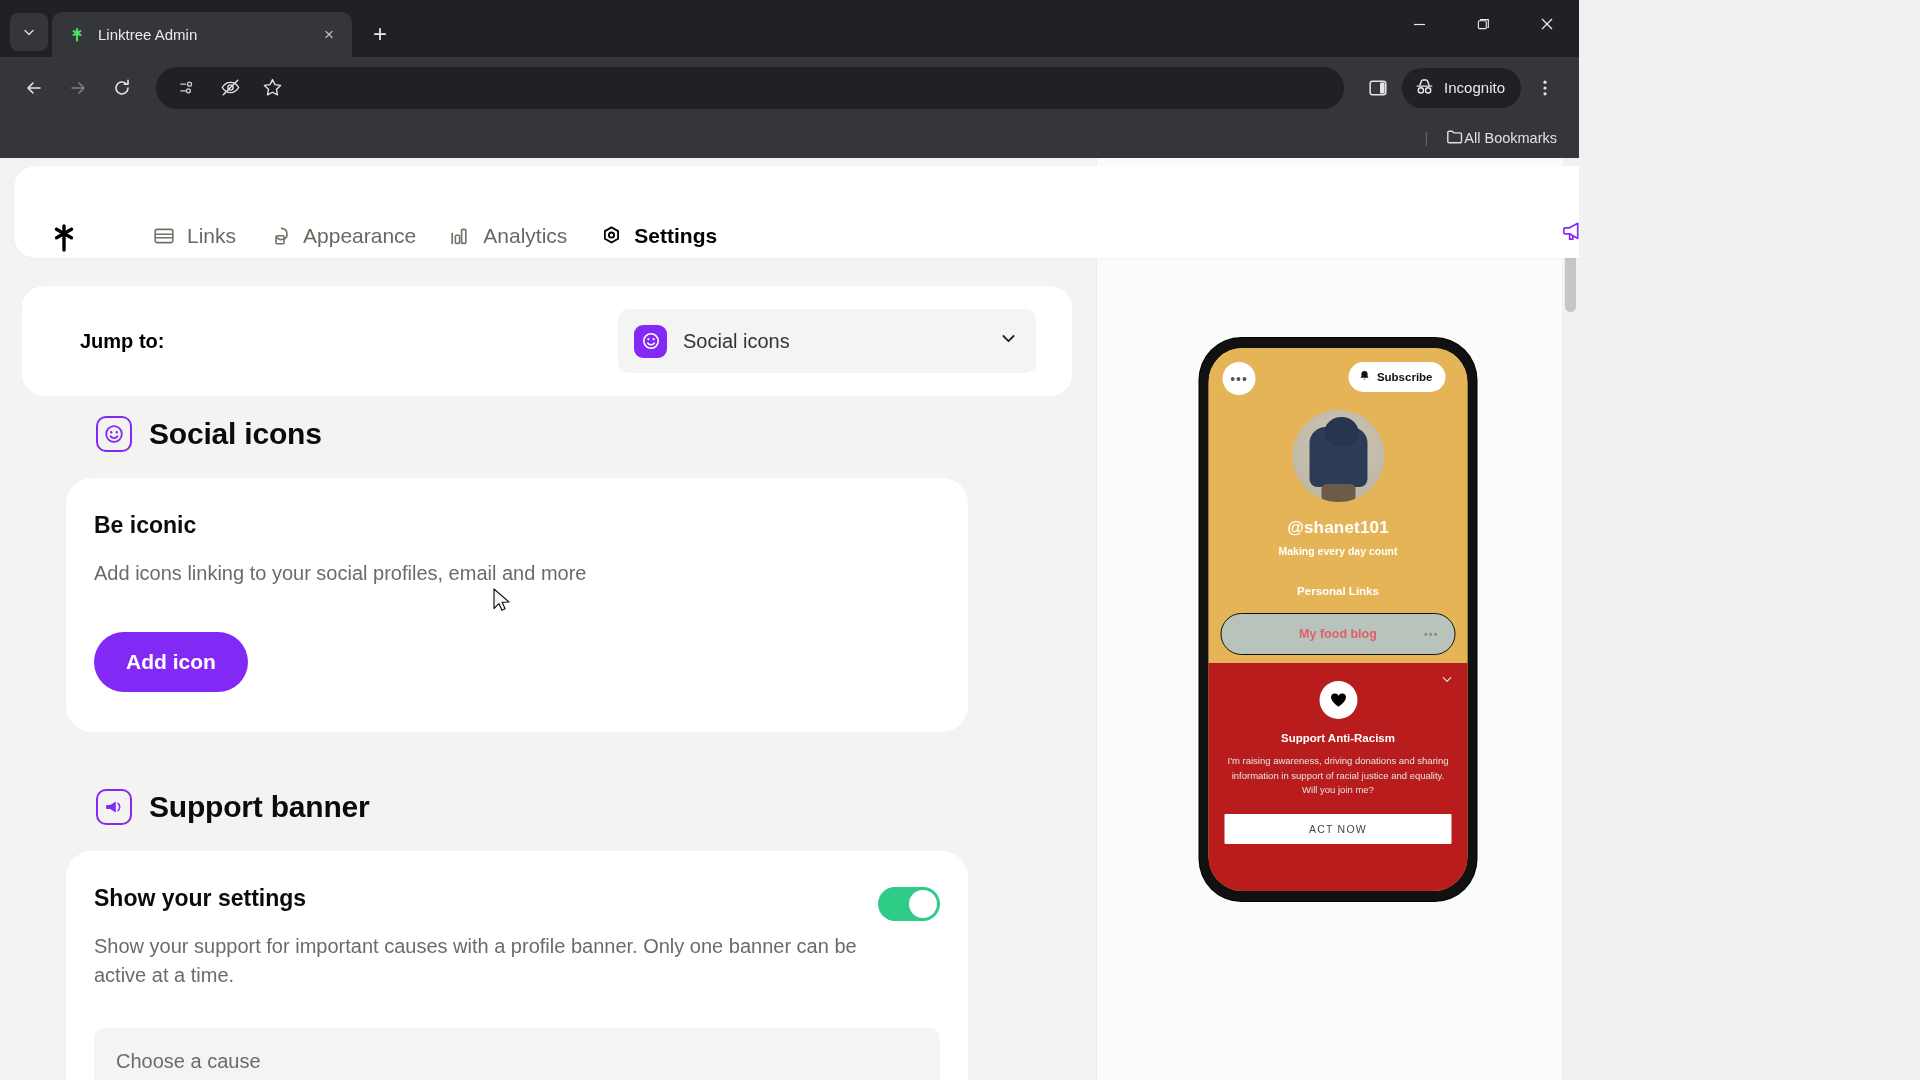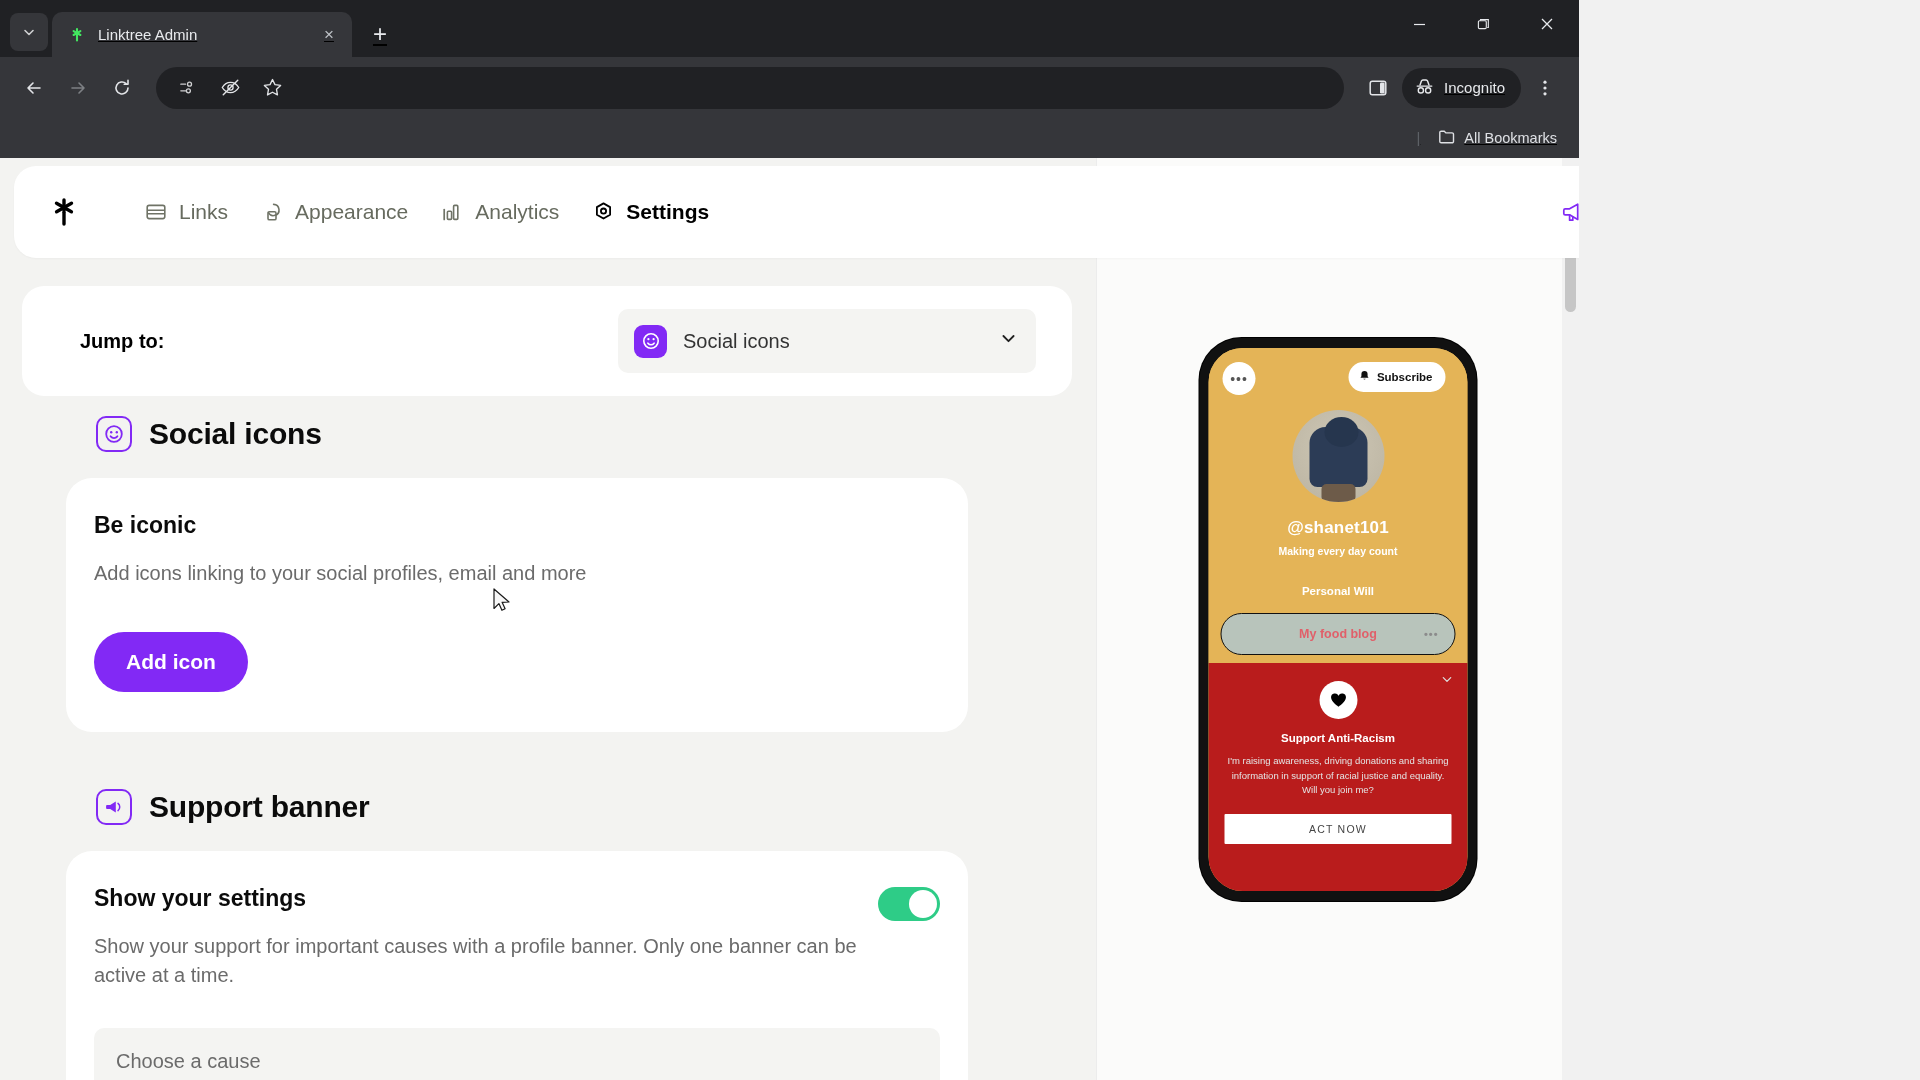--- a/index.html
+++ b/index.html
@@ -4,21 +4,21 @@
 <style>
   * { box-sizing: border-box; margin: 0; padding: 0; }
   html, body { width: 1920px; height: 1080px; overflow: hidden; }
   body {
     font-family: "Liberation Sans", sans-serif;
     background: #f1f1f1;
     -webkit-font-smoothing: antialiased;
   }
 
   
-  .browser { width: 1579px; height: 1080px; display: flex; flex-direction: column; background:#202124;text-decoration:underline; }
+  .browser { width: 1579px; height: 1080px; display: flex; flex-direction: column; background:#202124; }
 
   .tabstrip {
     height: 57px;
     background: #202124;
     display: flex;
     align-items: flex-end;
     padding-left: 6px;
     position: relative;
   }
   .tab-list-btn {
@@ -133,21 +133,21 @@
     background: #35363a;
     display: flex;
     align-items: center;
     justify-content: flex-end;
     padding-right: 14px;
     gap: 10px;
     color:#dfe1e5;
     font-size: 14.5px;
   }
   .bm-sep { color:#5f6368; }
-  .bm-all { display:flex; align-items:center; gap:8px; padding: 4px 8px; border-radius:6px;text-align:center;}
+  .bm-all { display:flex; align-items:center; padding: 4px 8px; border-radius:6px;text-align:center;}
 
   
   .viewport {
     flex: 1;
     background: #f3f3f1;
     display: flex;
     position: relative;
     overflow: hidden;
   }
   .page-left {
@@ -165,23 +165,23 @@
 
   
   .app-header {
     position:absolute;
     left: 14px; top: 8px;
     width: 1860px;
     height: 92px;
     background: #fff;
     border-radius: 22px;
     display:flex;
-    align-items:center;
+    align-items:flex-end;
     padding: 0 26px 0 30px;
-    gap: 0;
+    gap: 8px;
     z-index: 5;
     box-shadow: 0 1px 2px rgba(0,0,0,0.03);
   }
   .logo-mark { width:40px;height:40px;display:flex;align-items:center;justify-content:center;flex:none; }
   .nav { display:flex; align-items:center; margin-left: 44px; gap: 0; }
   .nav-item {
     display:flex; align-items:center; gap: 11px;
     padding: 10px 16px;
     border-radius: 12px;
     color:#676b5f;
@@ -745,21 +745,21 @@
               <span>Subscribe</span>
             </div>
 
             <div class="p-avatar">
               <span class="pb"></span>
                 <span class="ph"></span>
                 <span class="pl"></span>
             </div>
             <div class="p-handle">@shanet101</div>
             <div class="p-bio">Making every day count</div>
-            <div class="p-heading">Personal Will</div>
+            <div class="p-heading">Personal Links</div>
             <div class="p-link">
               <span>My food blog</span>
               <span class="dots">•••</span>
             </div>
           </div>
 
           <div class="phone-bottom">
             <span class="p-chevron">
               <svg width="13" height="13" viewBox="0 0 14 14" fill="none">
                   <path d="M3 5l4 4 4-4" stroke="#ddd" stroke-width="1.4" stroke-linecap="round" stroke-linejoin="round"></path>

